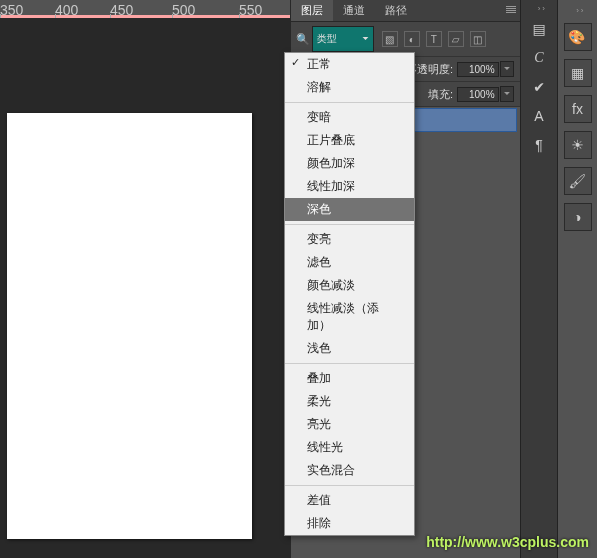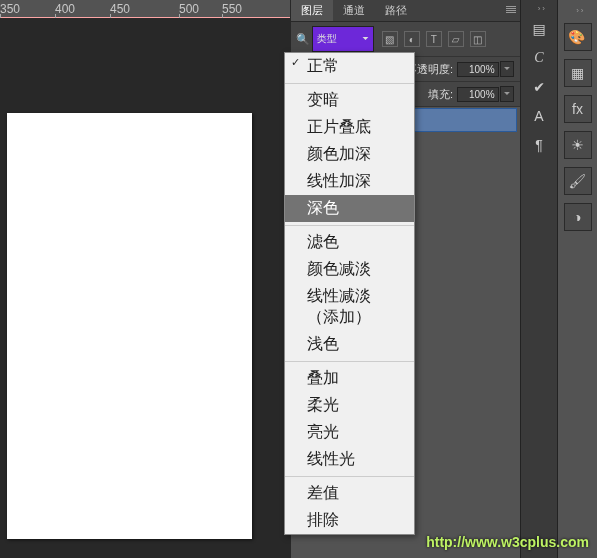--- a/index.html
+++ b/index.html
@@ -1,58 +1,58 @@
 <!DOCTYPE html>
 <html><head>
 <meta charset="utf-8">
 <style>
 *{margin:0;padding:0;box-sizing:border-box;font-family:"Microsoft YaHei",sans-serif;user-select:none}
 body{background:#404040;width:597px;height:558px;overflow:hidden;position:relative}
-.ruler-h{position:absolute;top:0;left:0;height:18px;width:290px;background:#535353;border-bottom:1px solid #fca5a5;color:#c8c8c8;font-size:12px}
+.ruler-h{position:absolute;top:0;left:0;height:18px;width:290px;background:#535353;border-bottom:3px solid #fca5a5;color:#c8c8c8;font-size:14px}
 .ruler-h .tick{position:absolute;top:2px}
 .ruler-h .tick::before{content:"";position:absolute;left:0;top:12px;width:1px;height:5px;background:#aaa}
 .canvas-area{position:absolute;top:18px;left:0;width:290px;height:540px;background:#282828}
 .artboard{position:absolute;left:7px;top:95px;width:245px;height:426px;background:#fff;box-shadow:1px 1px 3px rgba(0,0,0,.6)}
 .panel-dock{position:absolute;top:0;right:0;width:307px;height:558px;background:#404040;display:flex}
 .layers-panel{width:230px;background:#535353;border-left:1px solid #282828;position:relative}
 .panel-tabs{display:flex;background:#404040;border-bottom:1px solid #282828;height:22px}
 .tab{padding:3px 10px;font-size:11px;color:#ccc;cursor:pointer}
 .tab.active{background:#535353;color:#fff}
 .grip{position:absolute;right:4px;top:5px;width:10px;cursor:pointer}
 .grip div{height:1px;background:#999;margin:1px 0}
 .filter-row{display:flex;align-items:center;padding:4px 5px;background:#454545;border-bottom:1px solid #333}
-.filter-sel{height:20px;border:1px solid #222;background:#6d28d9;color:#ddd;font-size:10px;padding:12px 4px;width:62px;display:flex;align-items:center}
+.filter-sel{height:20px;border:1px solid #222;background:#0f766e;color:#ddd;font-size:10px;padding:12px 4px;width:62px;display:flex;align-items:center}
 .filter-icons{display:flex;gap:6px;margin-left:8px}
 .fi{width:16px;height:16px;border:1px solid #666;color:#bbb;font-size:10px;display:flex;align-items:center;justify-content:center}
 .opt-row{display:flex;justify-content:flex-end;align-items:center;padding:4px 6px;background:#454545;border-bottom:1px solid #333;font-size:11px;color:#ddd}
 .val-box{background:#3a3a3a;border:1px solid #222;color:#ddd;padding:1px 11px;margin-left:4px;width:42px;font-size:10px}
 .arrow-btn{width:14px;height:16px;background:#3a3a3a;border:1px solid #222;color:#999;font-size:8px;display:flex;align-items:center;justify-content:center;margin-left:1px}
 .layer-row{height:24px;background:#5a7aa8;border:1px solid #2a5a9a;margin:1px 3px}
 .lock-row{display:flex;justify-content:center;padding:6px;color:#bbb;font-size:12px}
 .blend-menu{position:absolute;left:284px;top:52px;width:131px;background:#f0f0f0;border:1px solid #888;box-shadow:2px 2px 6px rgba(0,0,0,.4);z-index:100}
-.bm-item{font-size:16px;color:#222;padding:3px 24px 3px 22px;position:relative;cursor:pointer}
+.bm-item{font-size:12px;color:#222;padding:3px 24px 3px 22px;position:relative;cursor:pointer}
 .bm-item.sel{background:#737373;color:#fff}
 .bm-item.chk::before{content:"✓";position:absolute;left:6px;font-size:11px}
 .bm-sep{height:1px;background:#ccc;margin:3px 0}
 .tool-strip{width:37px;background:#3a3a3a;border-left:1px solid #222;display:flex;flex-direction:column;align-items:center;padding-top:4px;gap:3px}
 .t-btn{width:30px;height:26px;color:#ccc;font-size:14px;display:flex;align-items:center;justify-content:center;border-radius:2px;cursor:pointer}
 .side-strip{width:40px;background:#535353;border-left:1px solid #222;padding-top:6px;display:flex;flex-direction:column;align-items:center;gap:8px}
 .side-ic{width:28px;height:28px;background:#4a4a4a;border:1px solid #2a2a2a;color:#ccc;font-size:14px;display:flex;align-items:center;justify-content:center;cursor:pointer}
 .grip2{width:20px;text-align:right;margin-right:4px;color:#999;font-size:8px;letter-spacing:2px}
 .watermark{position:absolute;right:8px;bottom:8px;color:#bef264;font-size:14px;font-weight:bold;font-family:Arial;text-shadow:0 0 3px #000}
 </style>
 </head>
 <body>
 
 <div class="ruler-h">
     <span class="tick" style="left: 0px;">350</span>
     <span class="tick" style="left: 55px;">400</span>
     <span class="tick" style="left: 110px;">450</span>
-    <span class="tick" style="left: 179px; text-align: right;">500</span>
-    <span class="tick" style="left: 222px; text-align: center;">550</span>
+    <span class="tick" style="left: 172px; text-align: right;">500</span>
+    <span class="tick" style="left: 239px; text-align: center;">550</span>
   </div>
 
 <div class="canvas-area">
   <div class="artboard"></div>
 </div>
 
 <div class="panel-dock">
   <div class="layers-panel">
     <div class="panel-tabs">
       <div class="tab active">图层</div>
@@ -110,34 +110,37 @@
     <div class="side-ic">▦</div>
     <div class="side-ic" style="">fx</div>
     <div class="side-ic">☀</div>
     <div class="side-ic">🖌</div>
     <div class="side-ic">◑</div>
   </div>
 </div>
 
 <div class="blend-menu" id="blend-menu">
     <div class="bm-item chk">正常</div>
+    <div class="bm-item">溶解</div>
     <div class="bm-sep"></div>
     <div class="bm-item">变暗</div>
     <div class="bm-item">正片叠底</div>
     <div class="bm-item">颜色加深</div>
     <div class="bm-item">线性加深</div>
     <div class="bm-item sel">深色</div>
     <div class="bm-sep"></div>
+    <div class="bm-item">变亮</div>
     <div class="bm-item">滤色</div>
     <div class="bm-item">颜色减淡</div>
     <div class="bm-item">线性减淡（添加）</div>
     <div class="bm-item">浅色</div>
     <div class="bm-sep"></div>
     <div class="bm-item">叠加</div>
     <div class="bm-item">柔光</div>
     <div class="bm-item">亮光</div>
     <div class="bm-item">线性光</div>
+    <div class="bm-item">实色混合</div>
     <div class="bm-sep"></div>
     <div class="bm-item">差值</div>
     <div class="bm-item">排除</div>
   </div>
 
 <div class="watermark">http://www.w3cplus.com</div>
 
 </body></html>

